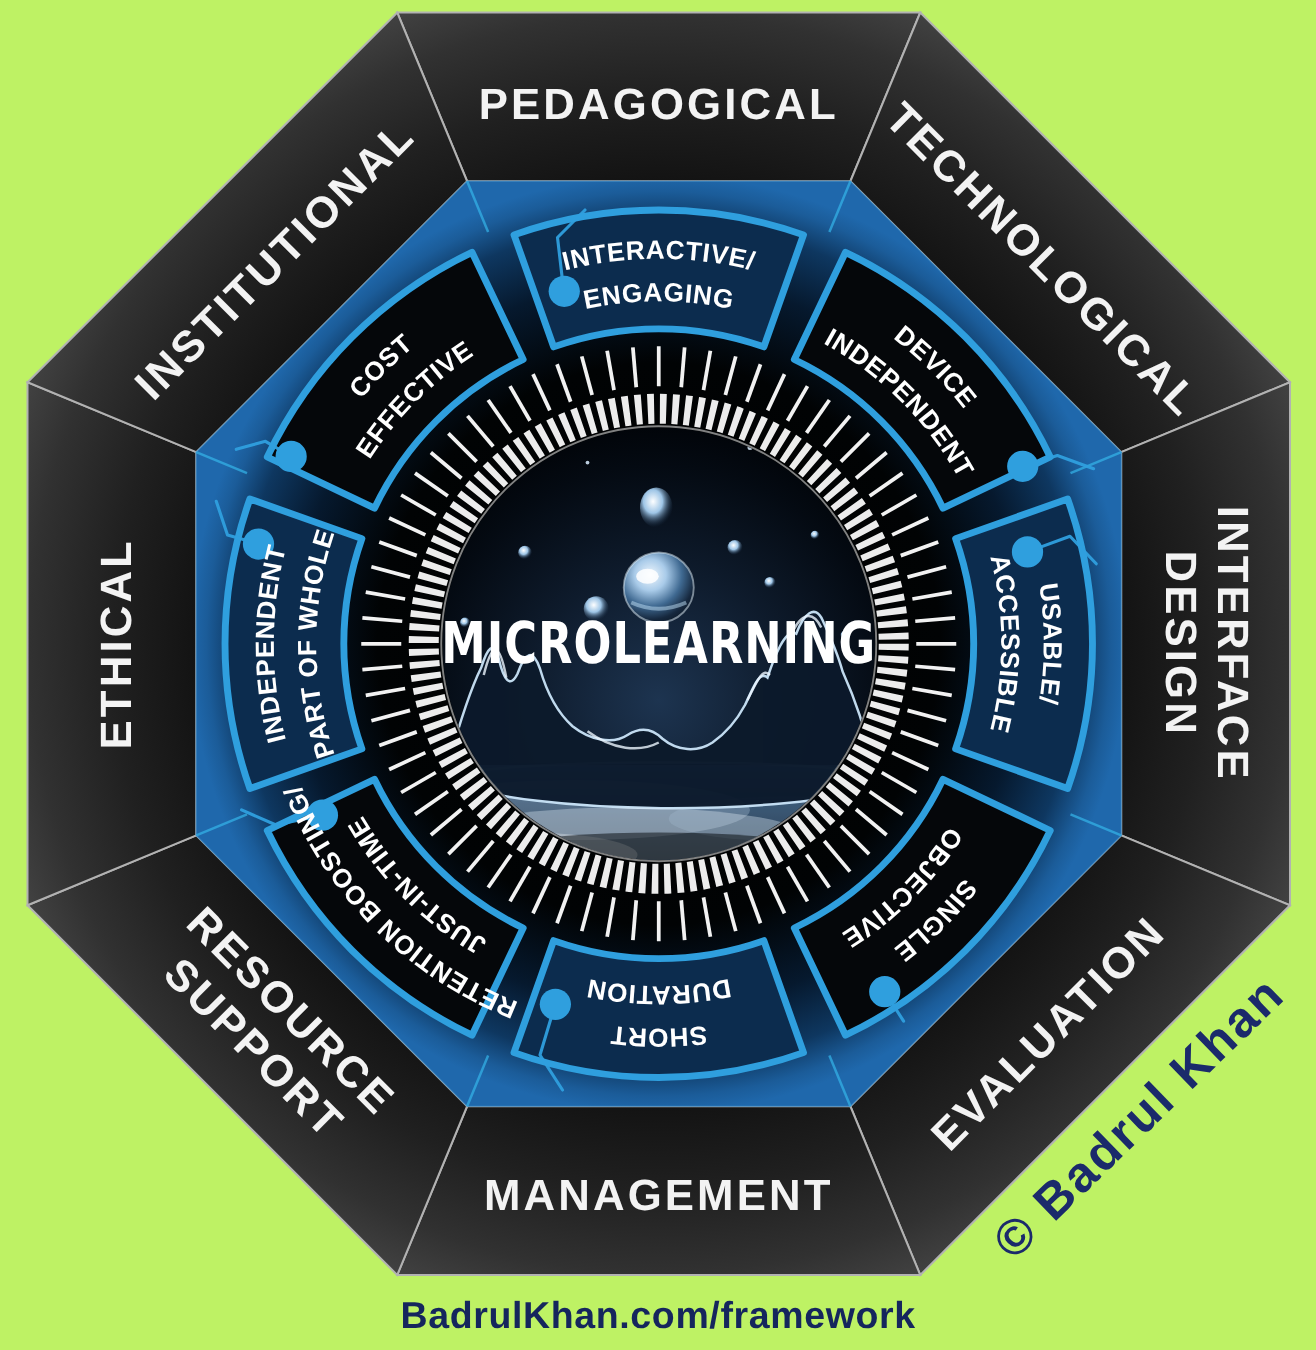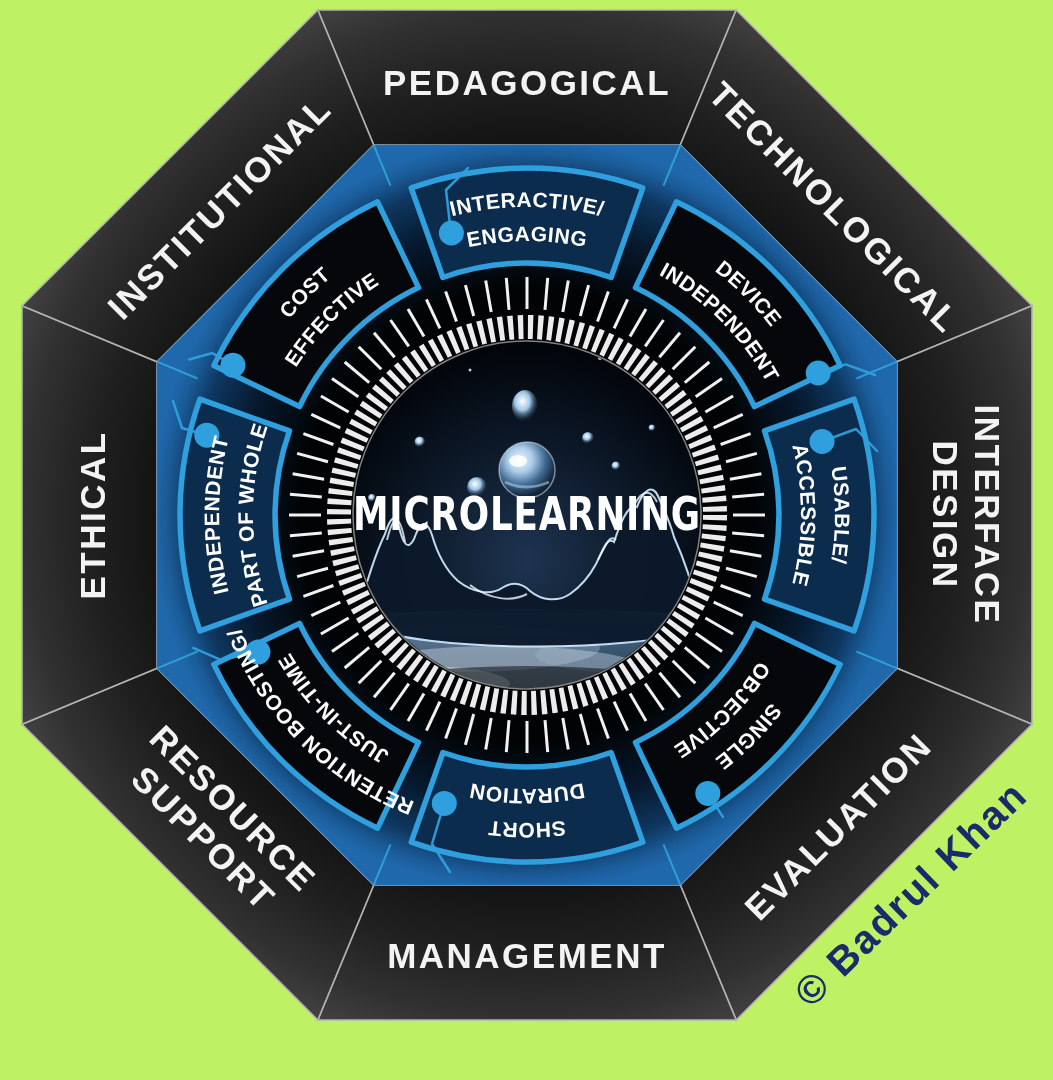--- a/index.html
+++ b/index.html
@@ -296,13 +296,14 @@
   </g>
   <circle cx="527" cy="515" r="174" fill="none" stroke="rgba(255,255,255,.5)" stroke-width="1.5"></circle>
 
   <text class="center-title" x="527" y="530" text-anchor="middle" textLength="348" lengthAdjust="spacingAndGlyphs">MICROLEARNING</text>
 
   <g transform="translate(912,895) rotate(-44)">
     <text class="copyright" x="0" y="12" text-anchor="middle">© Badrul Khan</text>
   </g>
 </svg>
 
+<div class="url-line">BadrulKhan.com/framework</div>
 </div>
 
 </body></html>

